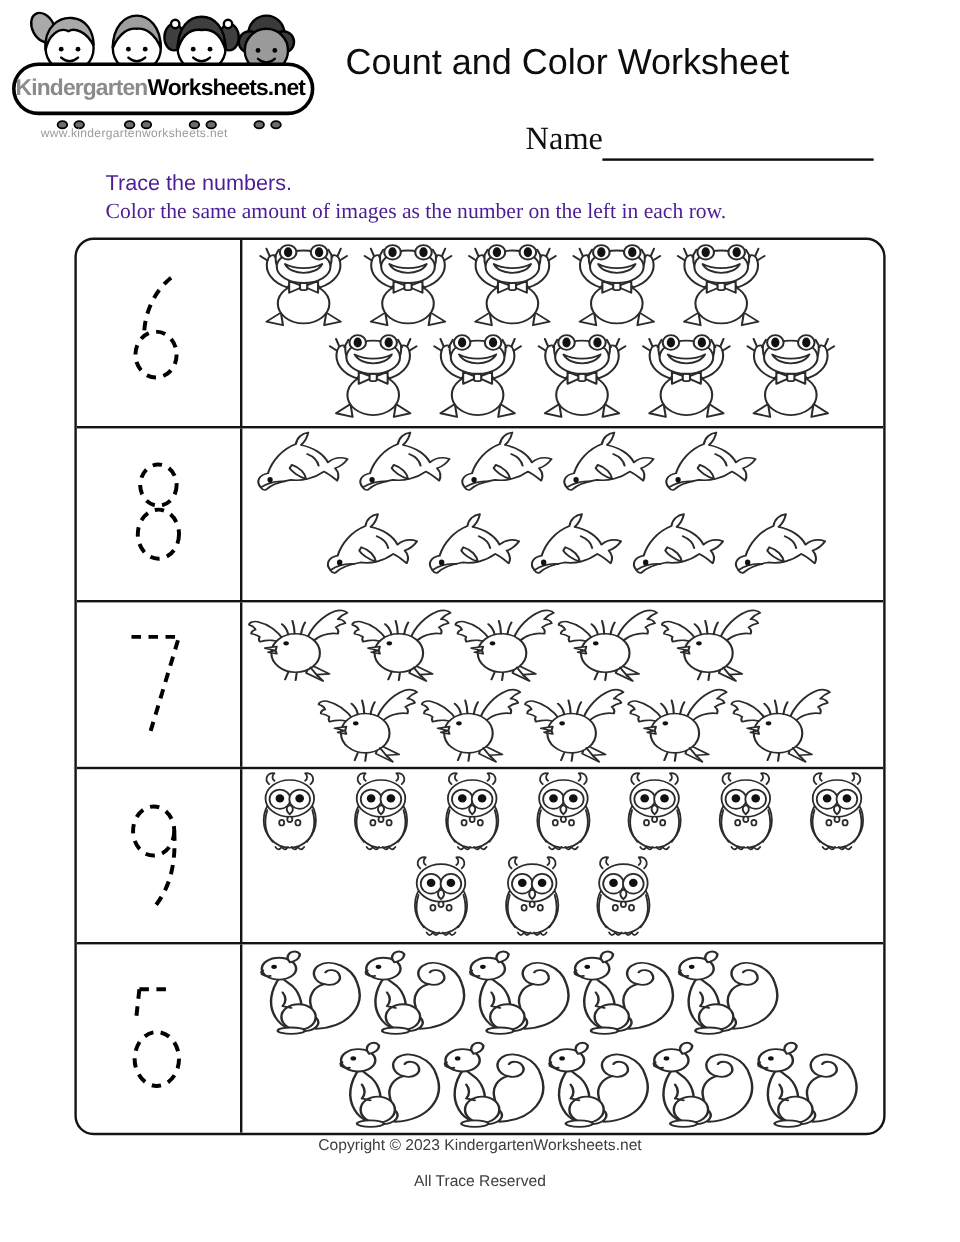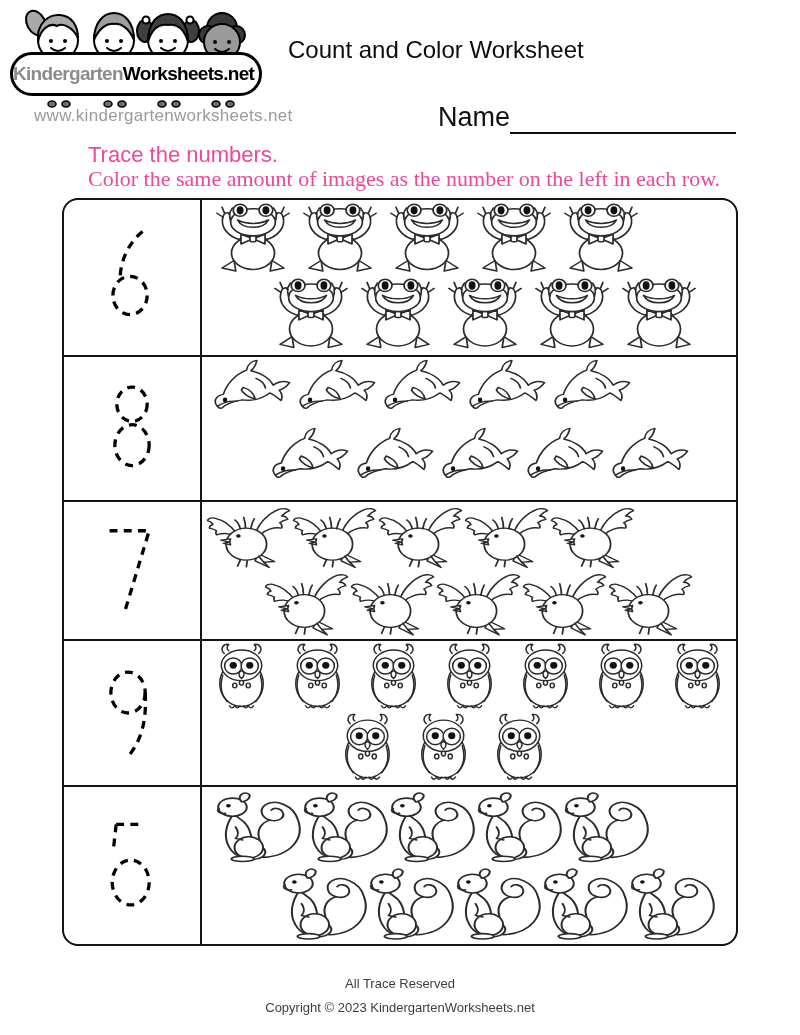--- a/index.html
+++ b/index.html
@@ -4,28 +4,28 @@
 <style>
   html,body{margin:0;padding:0;}
   body{width:800px;height:1035px;background:#fff;font-family:"Liberation Sans",sans-serif;color:#101010;position:relative;overflow:hidden;}
 
   
   .logo{position:absolute;left:8px;top:6px;width:262px;height:106px;}
   .logo-art{position:absolute;left:0;top:0;}
   .logo-bar{position:absolute;left:2px;top:46px;width:246px;height:38px;border:3px solid #000;border-radius:22px;background:#fff;display:flex;align-items:center;justify-content:flex-start;white-space:nowrap;}
   .logo-bar .t1{color:#8b8b8b;font-weight:bold;font-size:19px;letter-spacing:-0.7px;}
   .logo-bar .t2{color:#000;font-weight:bold;font-size:19px;letter-spacing:-0.7px;}
-  .site-url{position:absolute;left:34px;top:106px;font-size:17px;color:#9a9a9a;letter-spacing:0.3px;}
+  .site-url{position:absolute;left:34px;top:106px;font-size:10px;color:#9a9a9a;letter-spacing:0.3px;}
 
   
-  .title{position:absolute;left:288px;top:36px;font-size:24px;color:#0d0d0d;}
-  .name-row{position:absolute;left:438px;top:100px;display:flex;align-items:center;}
+  .title{position:absolute;left:288px;top:36px;font-size:30px;color:#0d0d0d;}
+  .name-row{position:absolute;left:438px;top:100px;display:flex;align-items:flex-start;font-family:Liberation Serif, serif;}
   .name-label{font-size:27px;}
   .name-underline{width:226px;height:32px;border-bottom:2.4px solid #0d0d0d;}
-  .instr{position:absolute;left:88px;font-size:22px;color:#ec4899;}
+  .instr{position:absolute;left:88px;font-size:18px;color:#4c1d95;}
   .instr1{top:142px;}
   .instr2{top:166px;font-family:Liberation Serif, serif;}
 
   
   .wtable{position:absolute;left:62px;top:198px;width:676px;height:748px;border:2.4px solid #141414;border-radius:16px;overflow:hidden;display:flex;flex-direction:column;box-sizing:border-box;background:#fff;}
   .table-row{display:flex;border-bottom:2.2px solid #141414;box-sizing:border-box;min-height:0;}
   .table-row:last-child{border-bottom:none;}
   .r1{flex:157;} .r2{flex:145;} .r3{flex:140;} .r4{flex:146;} .r5{flex:159;}
   .num-cell{width:136px;flex:none;border-right:2.2px solid #141414;display:flex;align-items:center;justify-content:center;}
   .num-svg{width:66px;height:118px;display:block;}
@@ -48,21 +48,21 @@
   .row-bird .line-bottom{padding-left:61px;}
   .row-owl .animal{width:75px;margin-right:1px;}
   .row-owl .line-top{padding-left:2px;}
   .row-owl .line-bottom{padding-left:128px;}
   .row-squirrel .animal{width:102px;margin-right:-15px;}
   .row-squirrel .line-top{padding-left:6px;}
   .row-squirrel .line-bottom{padding-left:72px;}
 
   
   .footer-line{position:absolute;left:0;right:0;text-align:center;color:#3d3d3d;font-size:13px;}
-  .f1{top:1000px;}
+  .f1{top:946px;}
   .f2{top:976px;}
 
   .defs-holder{position:absolute;width:0;height:0;overflow:hidden;}
 </style>
 </head>
 <body>
 
 <svg class="defs-holder" aria-hidden="true">
   <defs>
 

